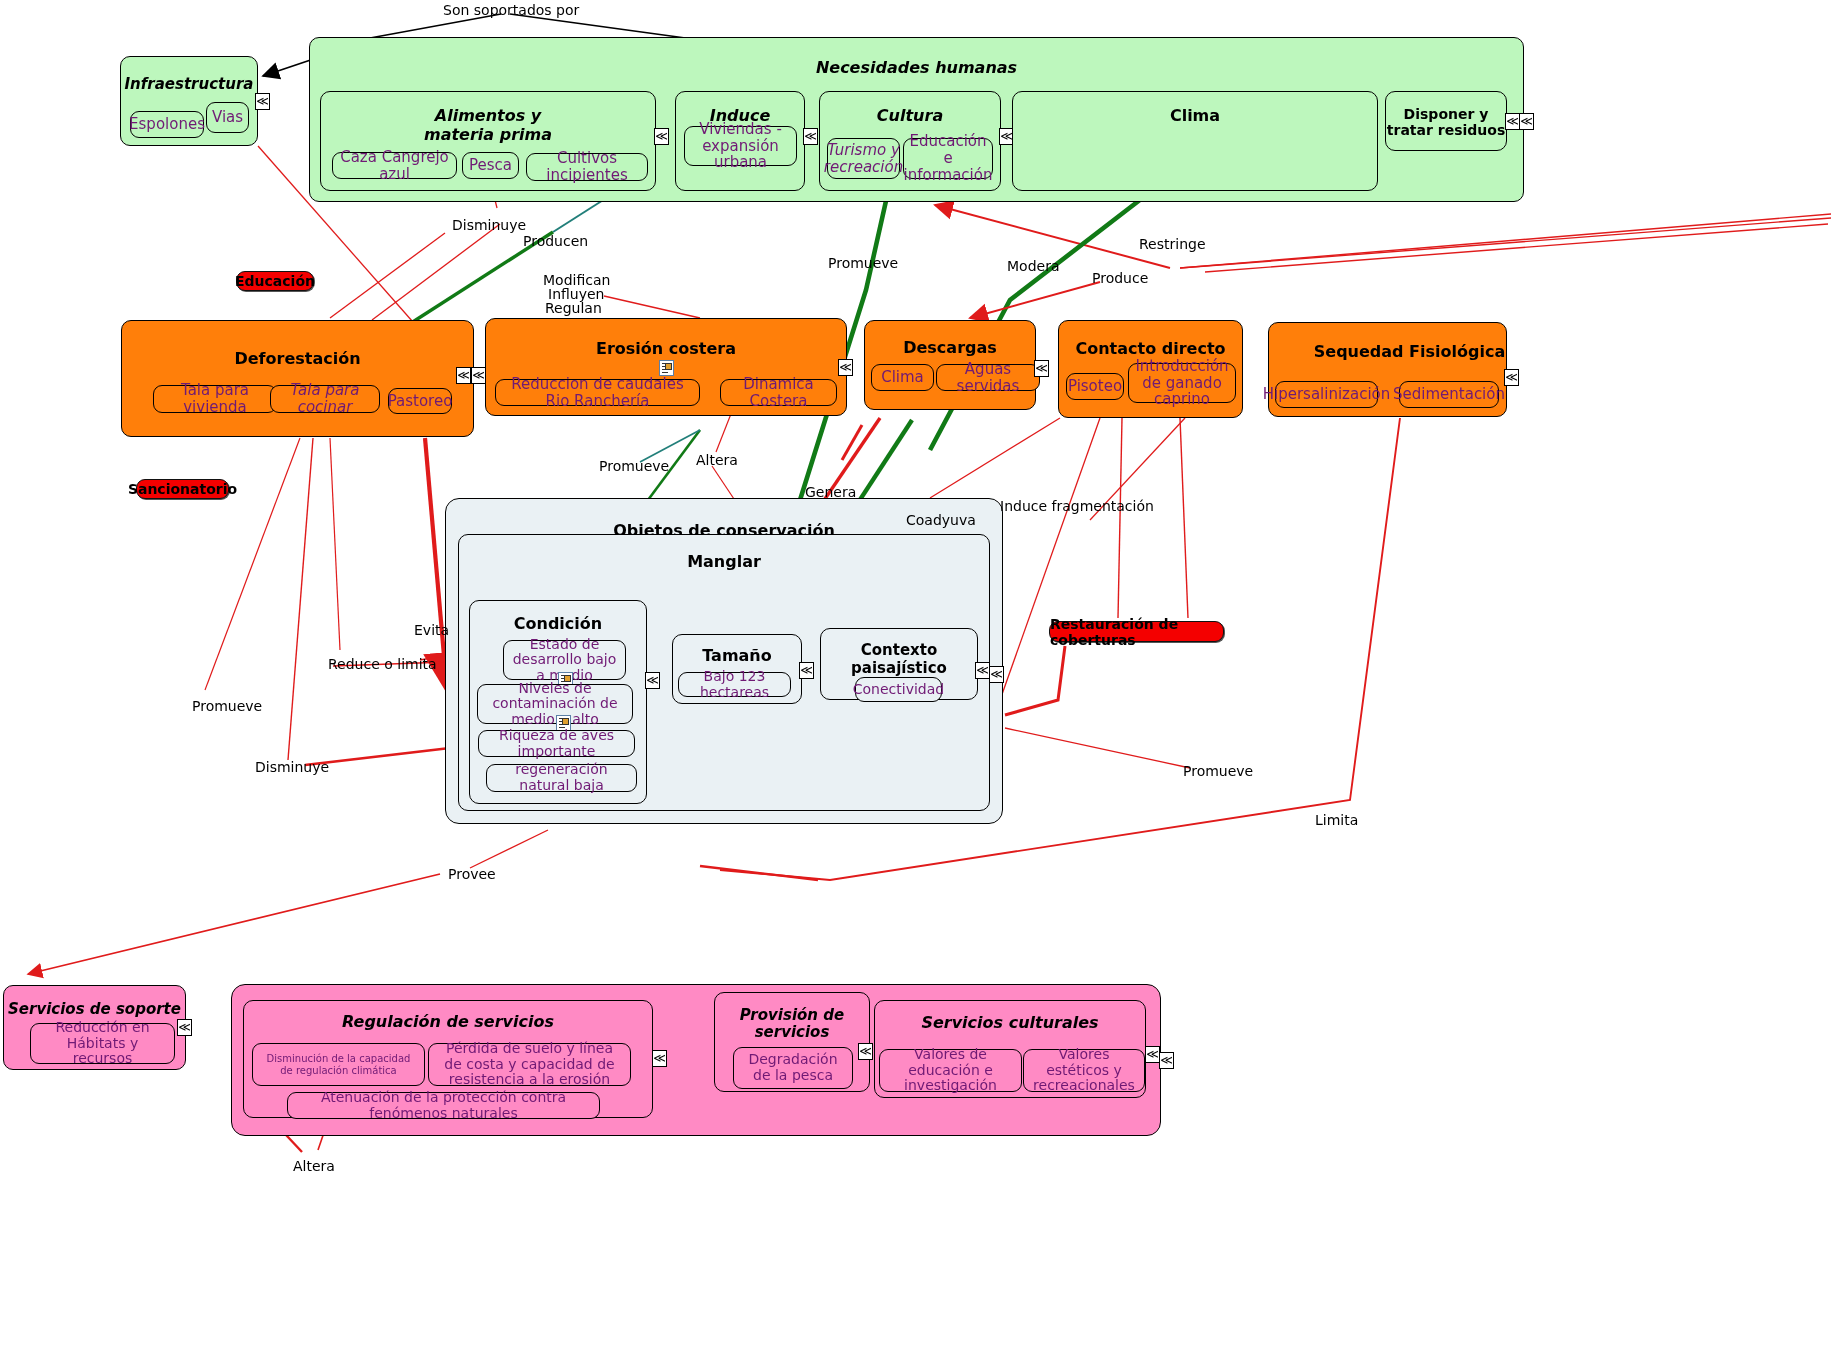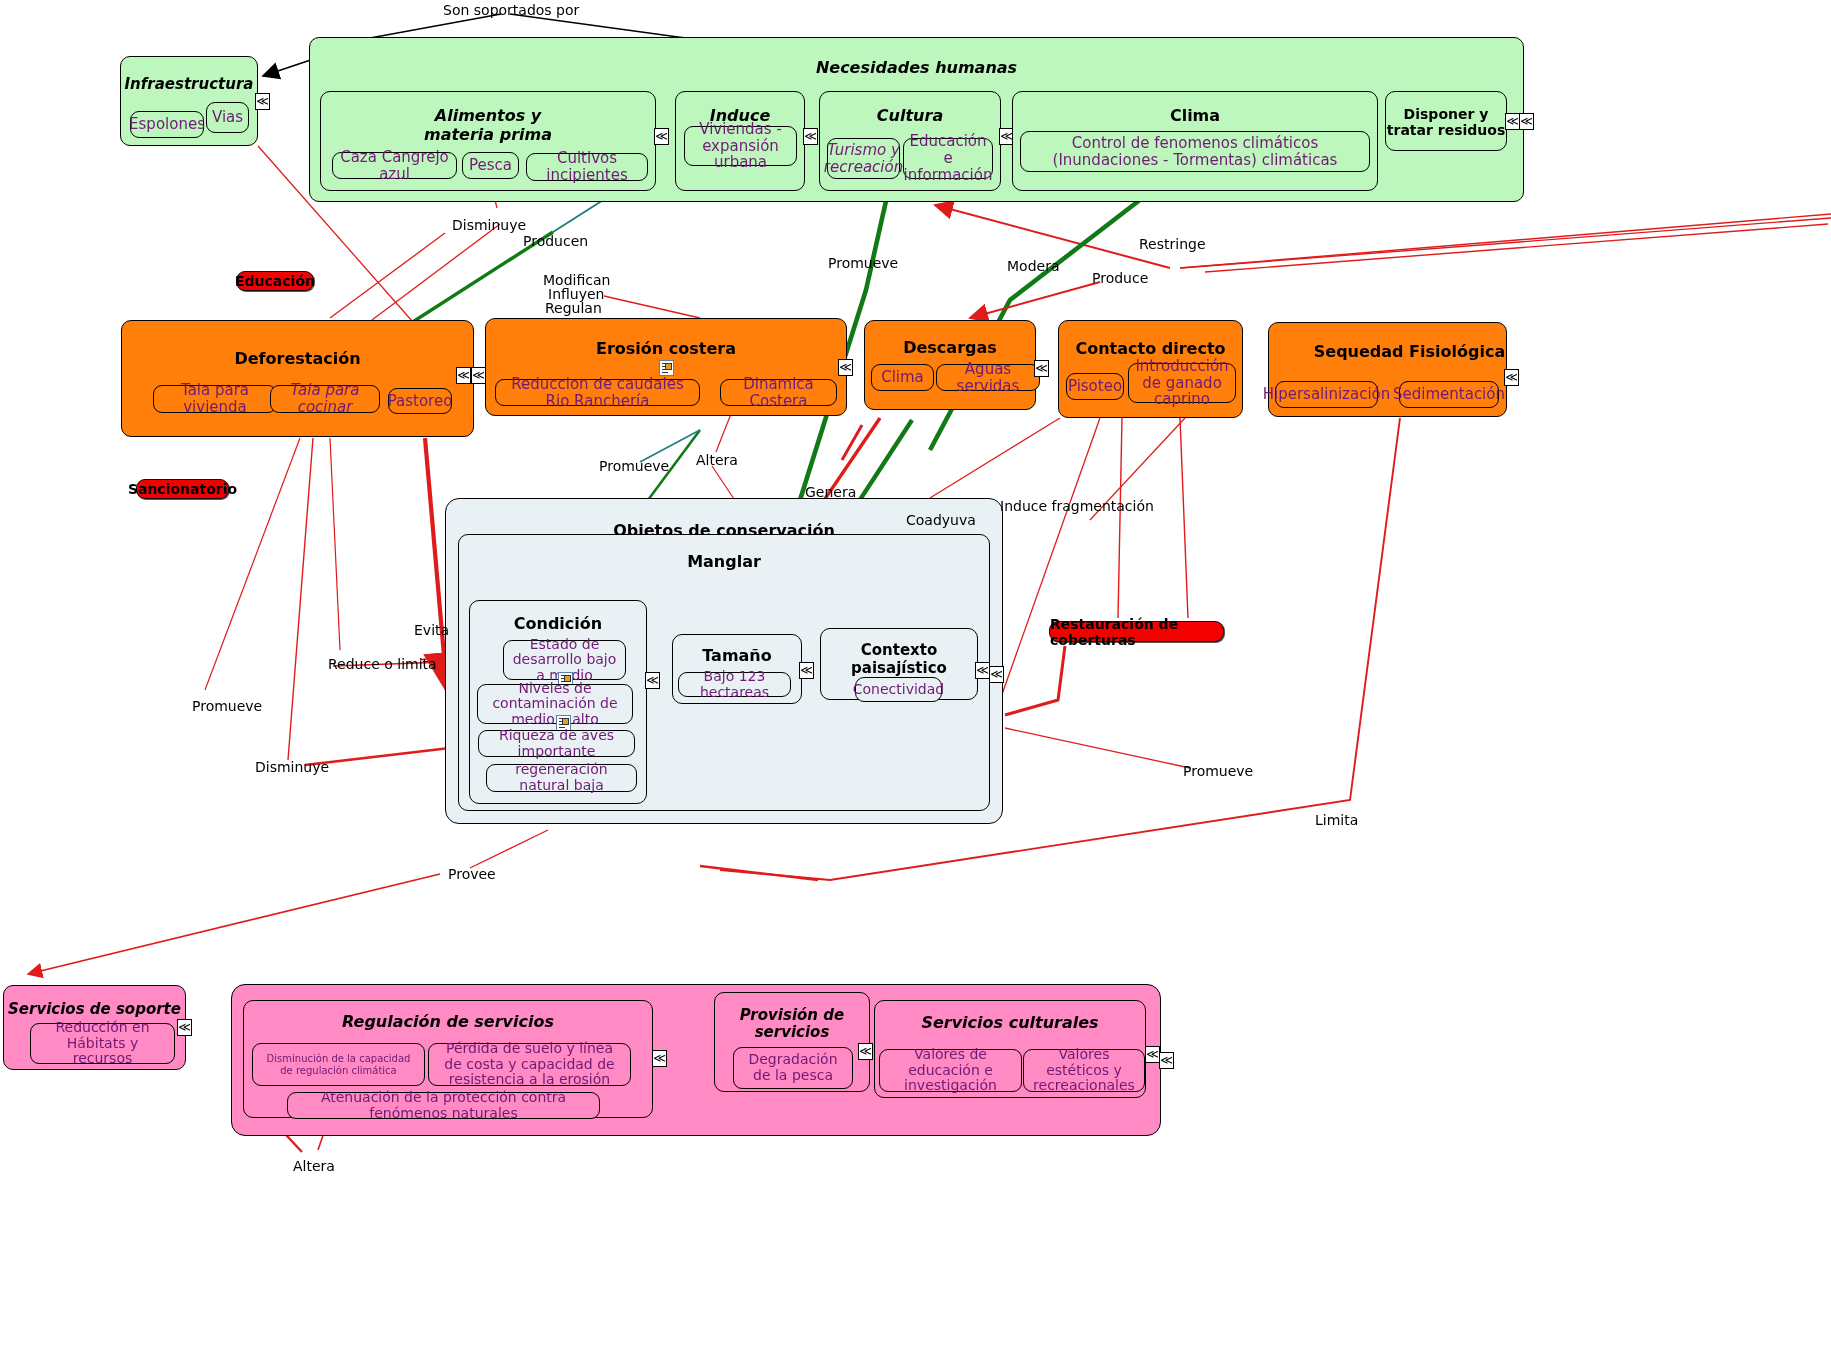--- a/index.html
+++ b/index.html
@@ -164,21 +164,20 @@
   <div class="grp green" style="left:819px;top:91px;width:182px;height:100px;">
     <div class="ttl ital" style="margin-top:14px;">Cultura</div>
   </div>
   <div class="leaf green-leaf ital" style="left:827px;top:138px;width:73px;height:41px;">Turismo y recreación</div>
   <div class="leaf green-leaf" style="left:903px;top:138px;width:90px;height:41px;">Educación e información</div>
   <div class="guil" style="left:999px;top:128px;">≪</div>
 
   <div class="grp green" style="left:1012px;top:91px;width:366px;height:100px;">
     <div class="ttl" style="margin-top:14px;">Clima</div>
   </div>
-  <div class="leaf green-leaf" style="left:1020px;top:131px;width:350px;height:41px;">Control de fenomenos climáticos (Inundaciones - Tormentas) climáticas</div>
 
   <div class="grp green" style="left:1385px;top:91px;width:122px;height:60px;">
     <div class="ttl" style="margin-top:14px;font-size:14px;line-height:1.15;">Disponer y tratar residuos</div>
   </div>
   <div class="guil" style="left:1505px;top:113px;">≪</div>
   <div class="guil" style="left:1519px;top:113px;">≪</div>
 
   <div class="pill" style="left:236px;top:271px;width:78px;height:20px;">Educación</div>
   <div class="pill" style="left:136px;top:479px;width:93px;height:20px;">Sancionatorio</div>
   <div class="pill" style="left:1049px;top:621px;width:175px;height:21px;">Restauración de coberturas</div>

